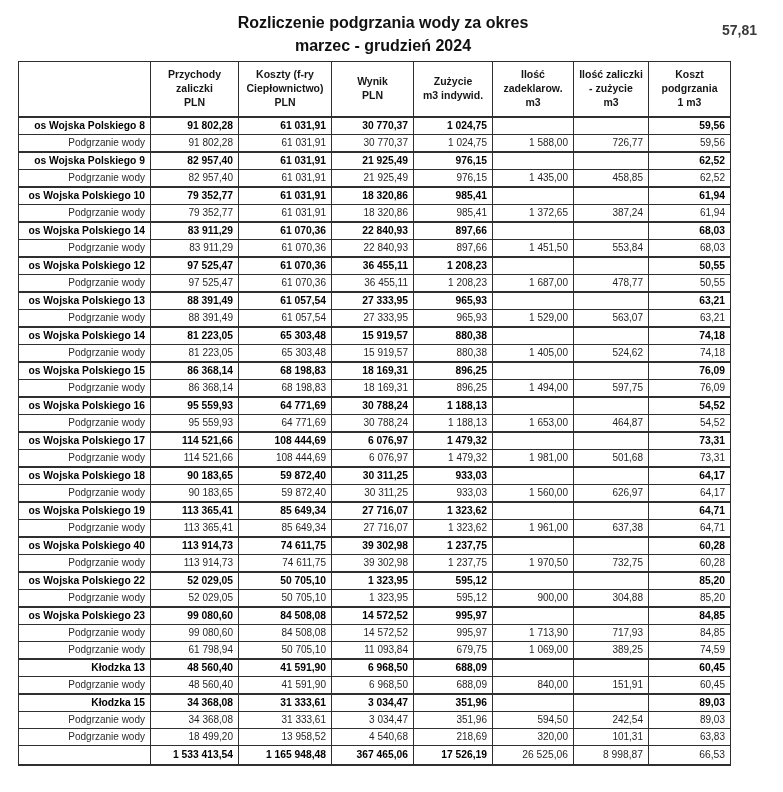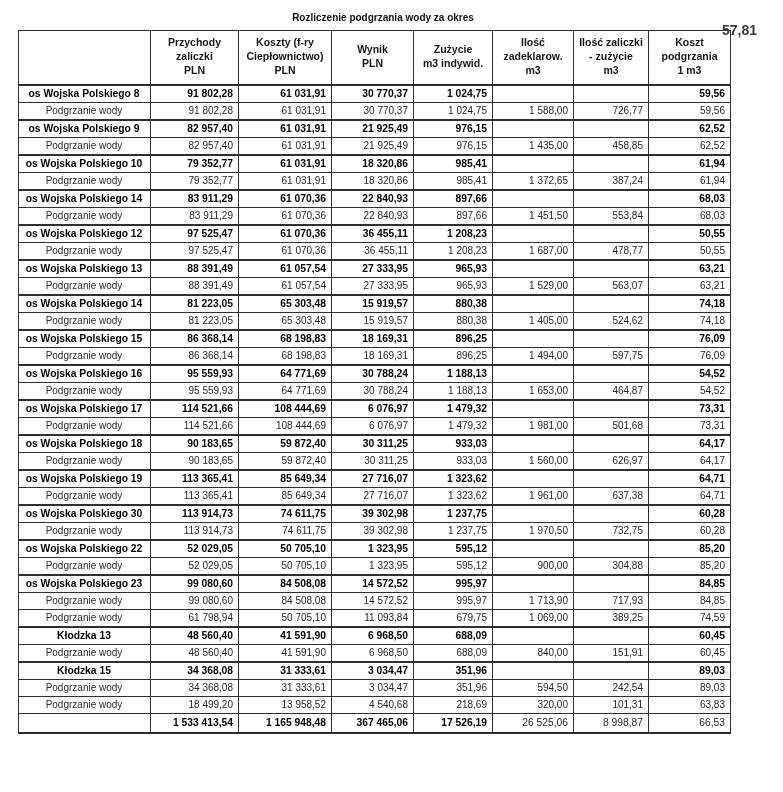--- a/index.html
+++ b/index.html
@@ -13,21 +13,21 @@
     overflow: hidden;
   }
   .corner-note {
     position: absolute; top: 22px; right: 26px;
     font-size: 14px; color: #3a3a3a; font-weight: 600;
   }
   .doc-title {
     width: 730px;
     margin: 11px 0 4px 18px;
     text-align: center;
-    font-size: 10px; font-weight: 700; color: #111;
+    font-size: 16px; font-weight: 700; color: #111;
     line-height: 1.45;
   }
   table.settlement {
     border-collapse: collapse;
     table-layout: fixed;
     margin-left: 18px;
   }
   table.settlement th, table.settlement td {
     border: 1px solid #2f2f2f;
     overflow: hidden;
@@ -43,21 +43,21 @@
     background: #fff;
   }
   th.no-box, td.no-box { border: none; background: transparent; }
   
   tbody td {
     height: 17px; line-height: 16px;
     font-size: 10px;
     padding: 0 5px 0 4px;
     white-space: nowrap;
   }
-  td.lbl { text-align: center; color: #2a2a2a; }
+  td.lbl { text-align: right; color: #2a2a2a; }
   td.num { text-align: right; }
   tr.group-row td {
     font-weight: 700; color: #000;
     border-top-width: 2px;
     font-size: 10.3px;
   }
   tr.sub-row td { font-weight: 400; }
   tr.total-row td {
     height: 19px; line-height: 18px;
     border-bottom-width: 2px;
@@ -66,20 +66,21 @@
   tr.total-row td.b { font-weight: 700; color: #000; }
   tr.total-row td.r { font-weight: 400; }
 </style>
 </head>
 <body>
 
 <div class="corner-note">57,81</div>
 
 <div class="doc-title">
   <span>Rozliczenie podgrzania wody za okres</span><br>
+  <span>marzec - grudzień 2024</span>
 </div>
 
 <table class="settlement">
   <colgroup>
     <col style="width:132px">
       <col style="width:88px">
       <col style="width:93px">
       <col style="width:82px">
     <col style="width:79px">
       <col style="width:81px">
@@ -345,21 +346,21 @@
         <td class="lbl">Podgrzanie wody</td>
         <td class="num">113 365,41</td>
         <td class="num">85 649,34</td>
         <td class="num">27 716,07</td>
         <td class="num">1 323,62</td>
         <td class="num">1 961,00</td>
         <td class="num">637,38</td>
         <td class="num">64,71</td>
       </tr>
       <tr class="group-row">
-        <td class="lbl">os Wojska Polskiego 30</td>
+        <td class="lbl">os Wojska Polskiego 40</td>
         <td class="num">113 914,73</td>
         <td class="num">74 611,75</td>
         <td class="num">39 302,98</td>
         <td class="num">1 237,75</td>
         <td class="num"></td>
         <td class="num"></td>
         <td class="num">60,28</td>
       </tr>
       <tr class="sub-row">
         <td class="lbl">Podgrzanie wody</td>

